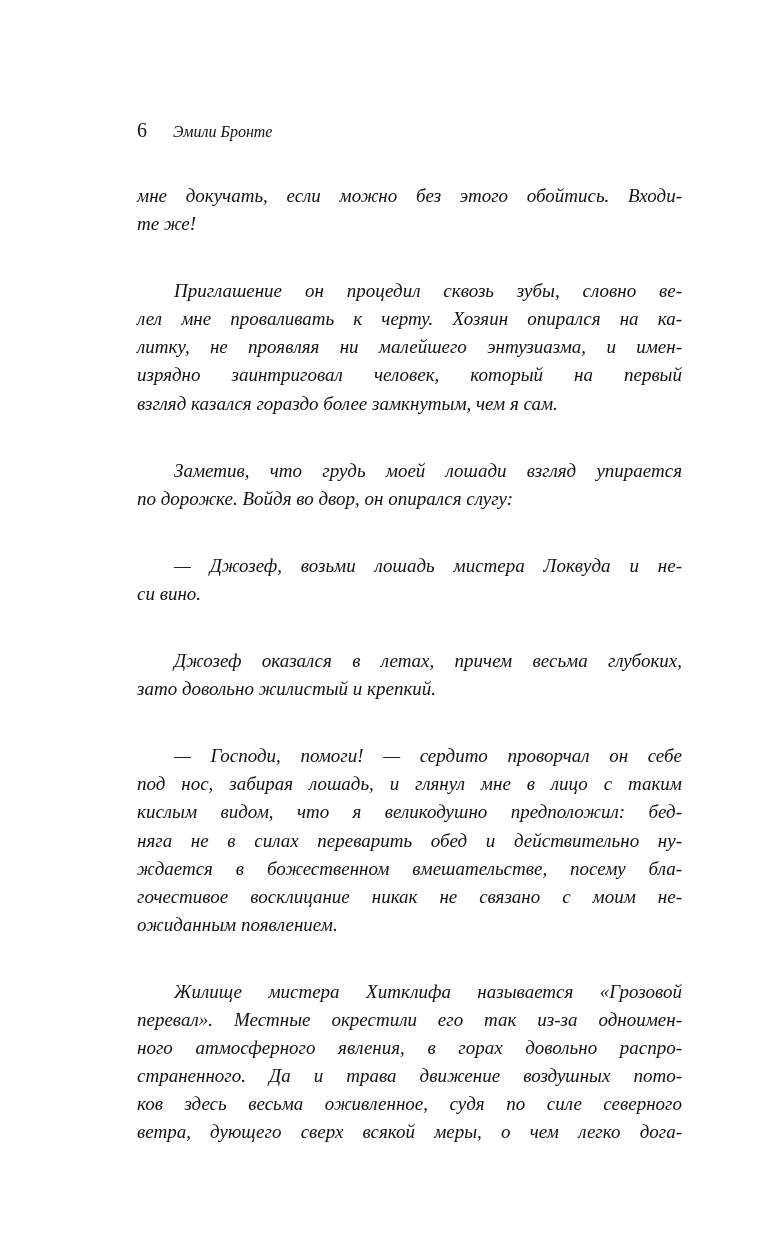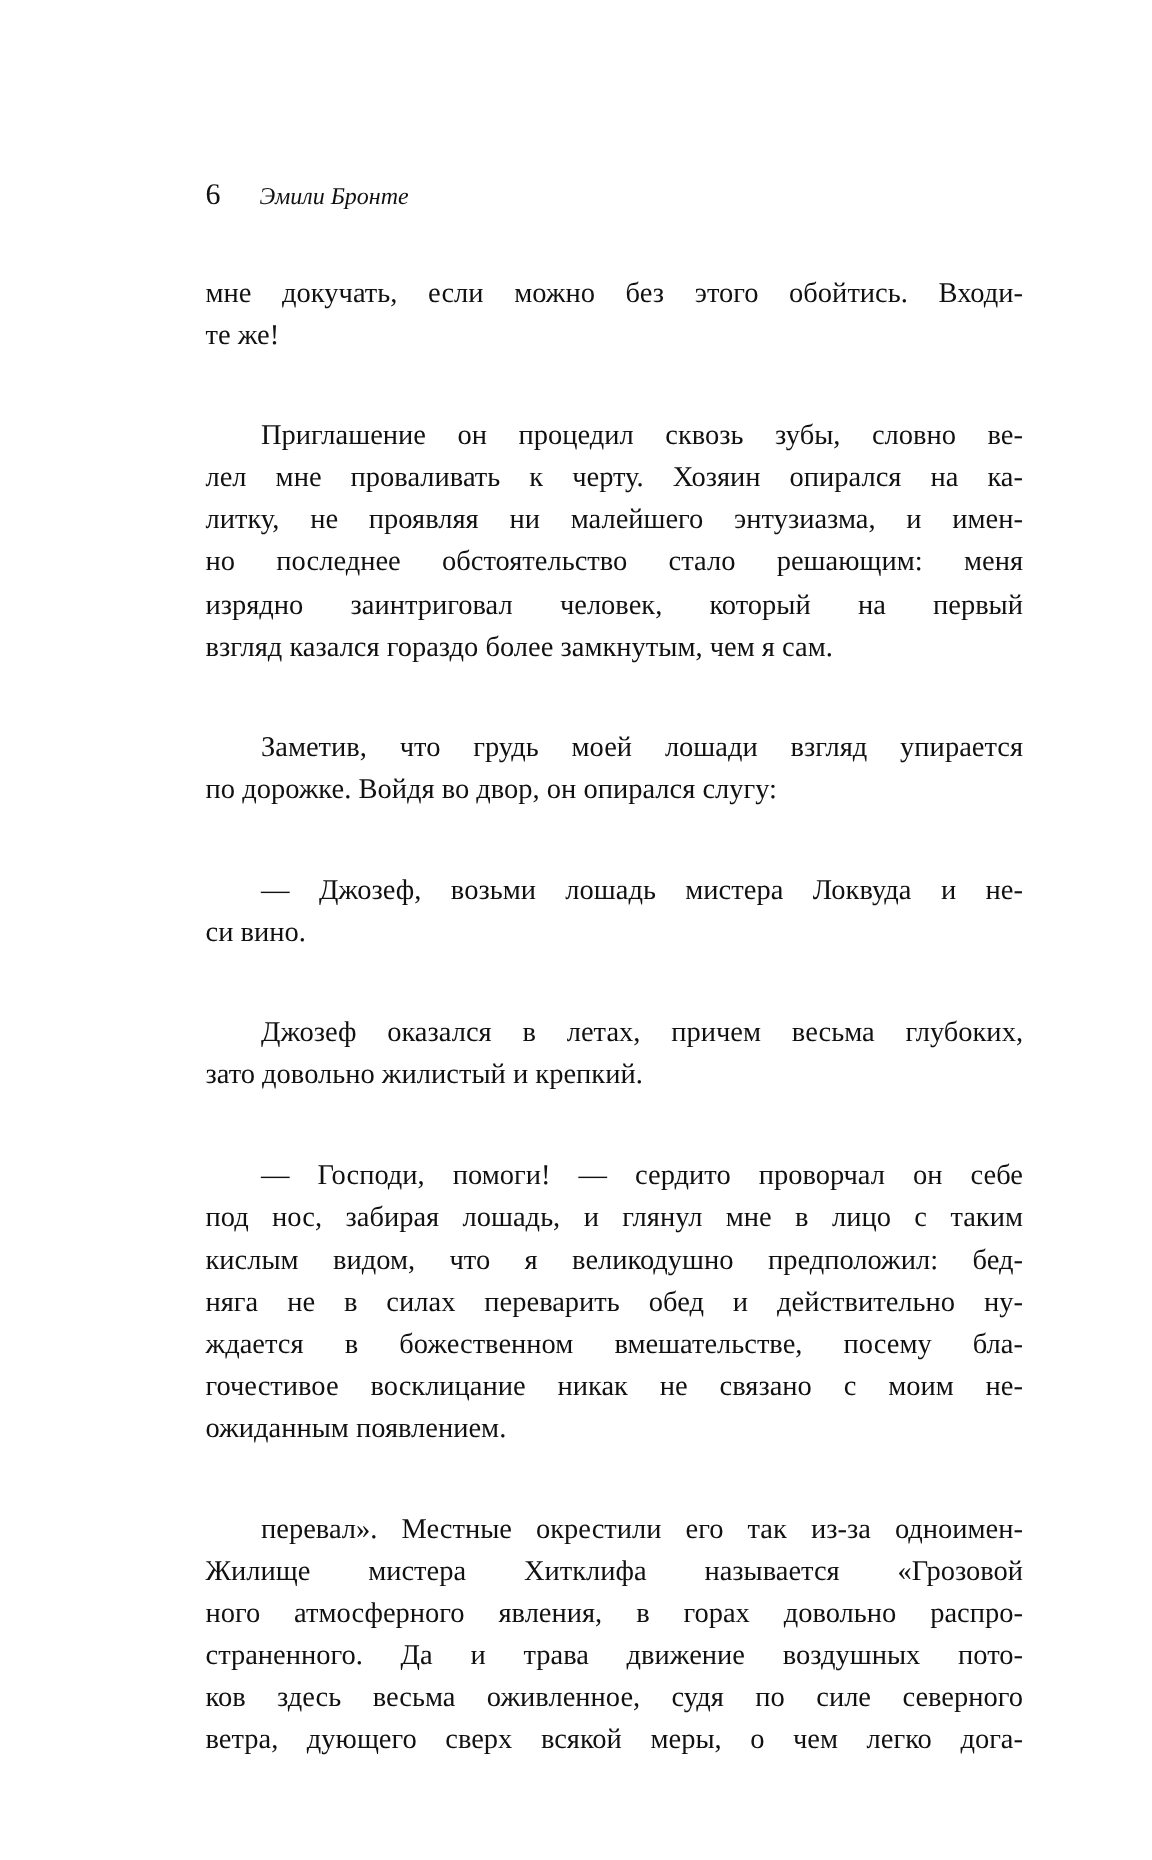--- a/index.html
+++ b/index.html
@@ -31,20 +31,21 @@
   .page-number {
     font-style: normal;
     margin-right: 26px;
   }
   .author {
     font-style: italic;
     font-size: 16px;
   }
   .page-body {
     width: 545px;
+    font-style: italic;
   }
   .para {
     margin: 0;
     font-size: 19px;
     line-height: 28.1px;
   }
   .line {
     display: block;
     text-align: justify;
     text-align-last: justify;
@@ -67,21 +68,20 @@
   </header>
   <main class="page-body">
       <p class="para">
         <span class="line">мне докучать, если можно без этого обойтись. Входи-</span>
         <span class="line lastline">те же!</span>
       </p>
       <p class="para indent">
         <span class="line">Приглашение он процедил сквозь зубы, словно ве-</span>
         <span class="line">лел мне проваливать к черту. Хозяин опирался на ка-</span>
         <span class="line">литку, не проявляя ни малейшего энтузиазма, и имен-</span>
-        <span class="line">но последнее обстоятельство стало решающим: меня</span>
         <span class="line">изрядно заинтриговал человек, который на первый</span>
         <span class="line lastline">взгляд казался гораздо более замкнутым, чем я сам.</span>
       </p>
       <p class="para indent">
         <span class="line">Заметив, что грудь моей лошади взгляд упирается</span>
         <span class="line lastline">по дорожке. Войдя во двор, он опирался слугу:</span>
       </p>
       <p class="para indent">
         <span class="line">— Джозеф, возьми лошадь мистера Локвуда и не-</span>
         <span class="line lastline">си вино.</span>
@@ -93,21 +93,21 @@
       <p class="para indent">
         <span class="line">— Господи, помоги! — сердито проворчал он себе</span>
         <span class="line">под нос, забирая лошадь, и глянул мне в лицо с таким</span>
         <span class="line">кислым видом, что я великодушно предположил: бед-</span>
         <span class="line">няга не в силах переварить обед и действительно ну-</span>
         <span class="line">ждается в божественном вмешательстве, посему бла-</span>
         <span class="line">гочестивое восклицание никак не связано с моим не-</span>
         <span class="line lastline">ожиданным появлением.</span>
       </p>
       <p class="para indent">
+        <span class="line">Жилище мистера Хитклифа называется «Грозовой</span>
         <span class="line">перевал». Местные окрестили его так из-за одноимен-</span>
-        <span class="line">Жилище мистера Хитклифа называется «Грозовой</span>
         <span class="line">ного атмосферного явления, в горах довольно распро-</span>
         <span class="line">страненного. Да и трава движение воздушных пото-</span>
         <span class="line">ков здесь весьма оживленное, судя по силе северного</span>
         <span class="line">ветра, дующего сверх всякой меры, о чем легко дога-</span>
       </p>
     </main>
 </div>
 
 </body></html>

